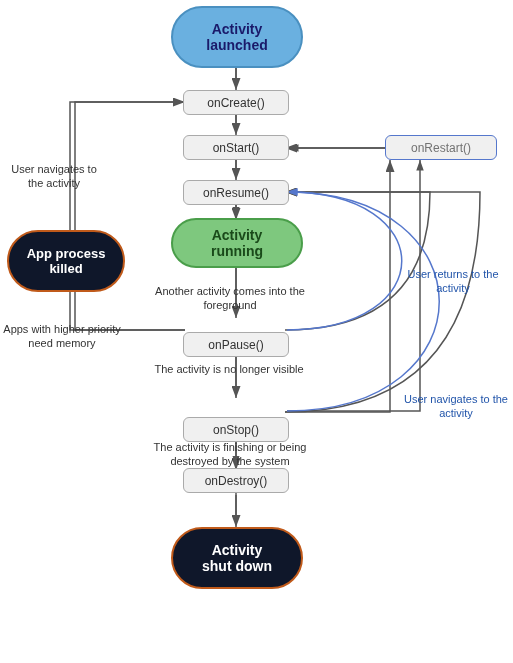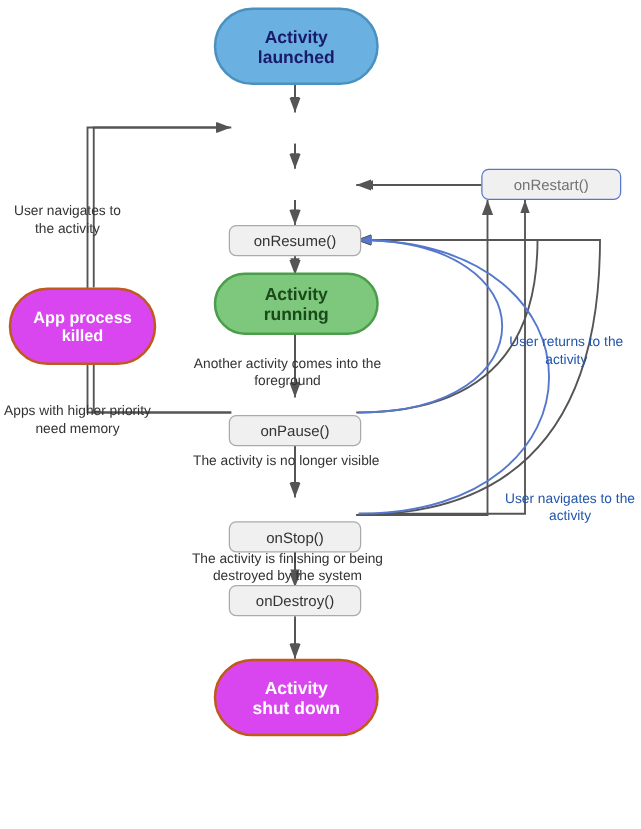--- a/index.html
+++ b/index.html
@@ -49,21 +49,21 @@
       border-radius: 50px;
       background: #7ec87e;
       border: 2px solid #4a9e4a;
       font-weight: bold;
       font-size: 13px;
       color: #1a4a1a;
     }
 
     .oval-orange {
       border-radius: 50px;
-      background: #d946ef;
+      background: #0f172a;
       border: 2px solid #c05a1a;
       font-weight: bold;
       font-size: 13px;
       color: #fff;
     }
 
     
     .arrows-svg {
       position: absolute;
       top: 0;
@@ -166,21 +166,27 @@
 
     <polyline points="70,236 70,102 183,102" stroke="#555" stroke-width="1.5" fill="none" marker-end="url(#arr)"></polyline>
 
   </svg>
 
   <div class="node oval-blue" style="left:171px; top:6px; width:132px; height:62px;">
     <span style="white-space:pre-line; font-weight:bold; font-size:14px; color:#1a1a6a;">Activity
 launched</span>
   </div>
 
-
+  <div class="node rounded-rect" style="left:183px; top:90px; width:106px; height:25px;">
+    <span>onCreate()</span>
+  </div>
+
+  <div class="node rounded-rect" style="left:183px; top:135px; width:106px; height:25px;">
+    <span>onStart()</span>
+  </div>
 
   <div class="node rounded-rect" style="left:183px; top:180px; width:106px; height:25px;">
     <span>onResume()</span>
   </div>
 
   <div class="node oval-green" style="left:171px; top:218px; width:132px; height:50px;">
     <span style="white-space:pre-line; font-weight:bold; font-size:14px; color:#1a4a1a;">Activity
 running</span>
   </div>
 

